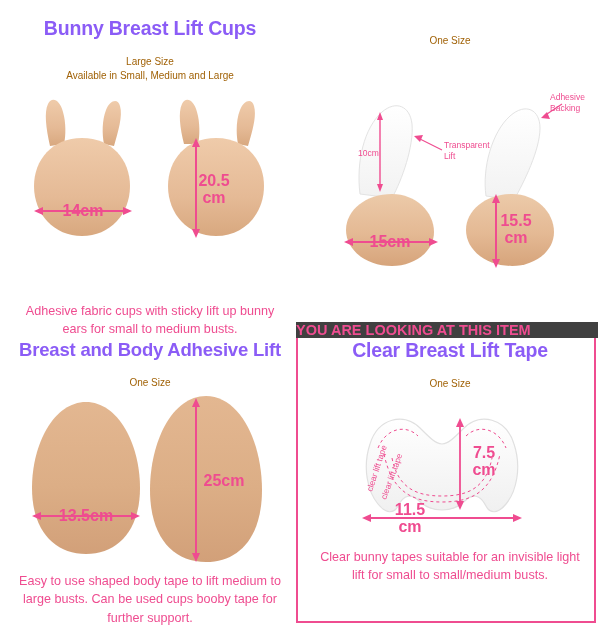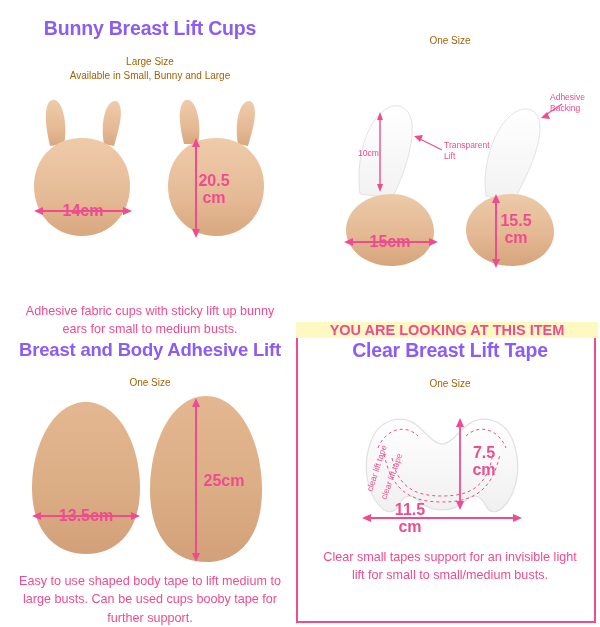--- a/index.html
+++ b/index.html
@@ -69,25 +69,25 @@
     height: 292px;
     border: 2px solid #ef4c90;
     box-sizing: border-box;
     pointer-events: none;
   }
   .banner {
     position: absolute;
     left: 296px;
     top: 322px;
     width: 302px;
-    text-align: center;
+    text-align: left;
     color: #ef4c90;
     font-weight: bold;
     font-size: 14.5px;
-    background: #fef9c3;
+    background: #404040;
     z-index: 3;
   }
 
   
   .art {
     position: absolute;
     left: 0; right: 0;
     height: 200px;
   }
   svg { display: block; overflow: visible; }
@@ -105,21 +105,21 @@
 </style>
 </head>
 <body>
 
 <div class="sheet">
 
   <div class="quad q-tl">
     <div class="title">Bunny Breast Lift Cups</div>
     <div class="sizeline">
       <span class="bold">Large Size</span>
-      <span>Available in Small, Bunny and Large</span>
+      <span>Available in Small, Medium and Large</span>
     </div>
 
     <div class="art" style="top:68px;">
       <svg width="300" height="200" viewBox="0 0 300 200">
         <defs>
           <linearGradient id="skinA" x1="0" y1="0" x2="0" y2="1">
             <stop offset="0%" stop-color="#efcbaa"></stop>
             <stop offset="60%" stop-color="#e5ba96"></stop>
             <stop offset="100%" stop-color="#d8a87f"></stop>
           </linearGradient>
@@ -306,19 +306,19 @@
         <g>
           <line x1="66" y1="130" x2="218" y2="130" stroke="#ef4c90" stroke-width="1.8"></line>
           <polygon points="62,130 71,126 71,134" fill="#ef4c90"></polygon>
           <polygon points="222,130 213,126 213,134" fill="#ef4c90"></polygon>
           <text class="dimtxt" x="110" y="127" font-size="16" text-anchor="middle">11.5</text>
           <text class="dimtxt" x="110" y="144" font-size="16" text-anchor="middle">cm</text>
         </g>
       </svg>
     </div>
 
-    <div class="caption" style="top:222px;">Clear small tapes support for an invisible light lift for small to small/medium busts.</div>
+    <div class="caption" style="top:222px;">Clear bunny tapes suitable for an invisible light lift for small to small/medium busts.</div>
   </div>
 
   <div class="highlight"></div>
   <div class="banner">YOU ARE LOOKING AT THIS ITEM</div>
 
 </div>
 
 </body></html>

